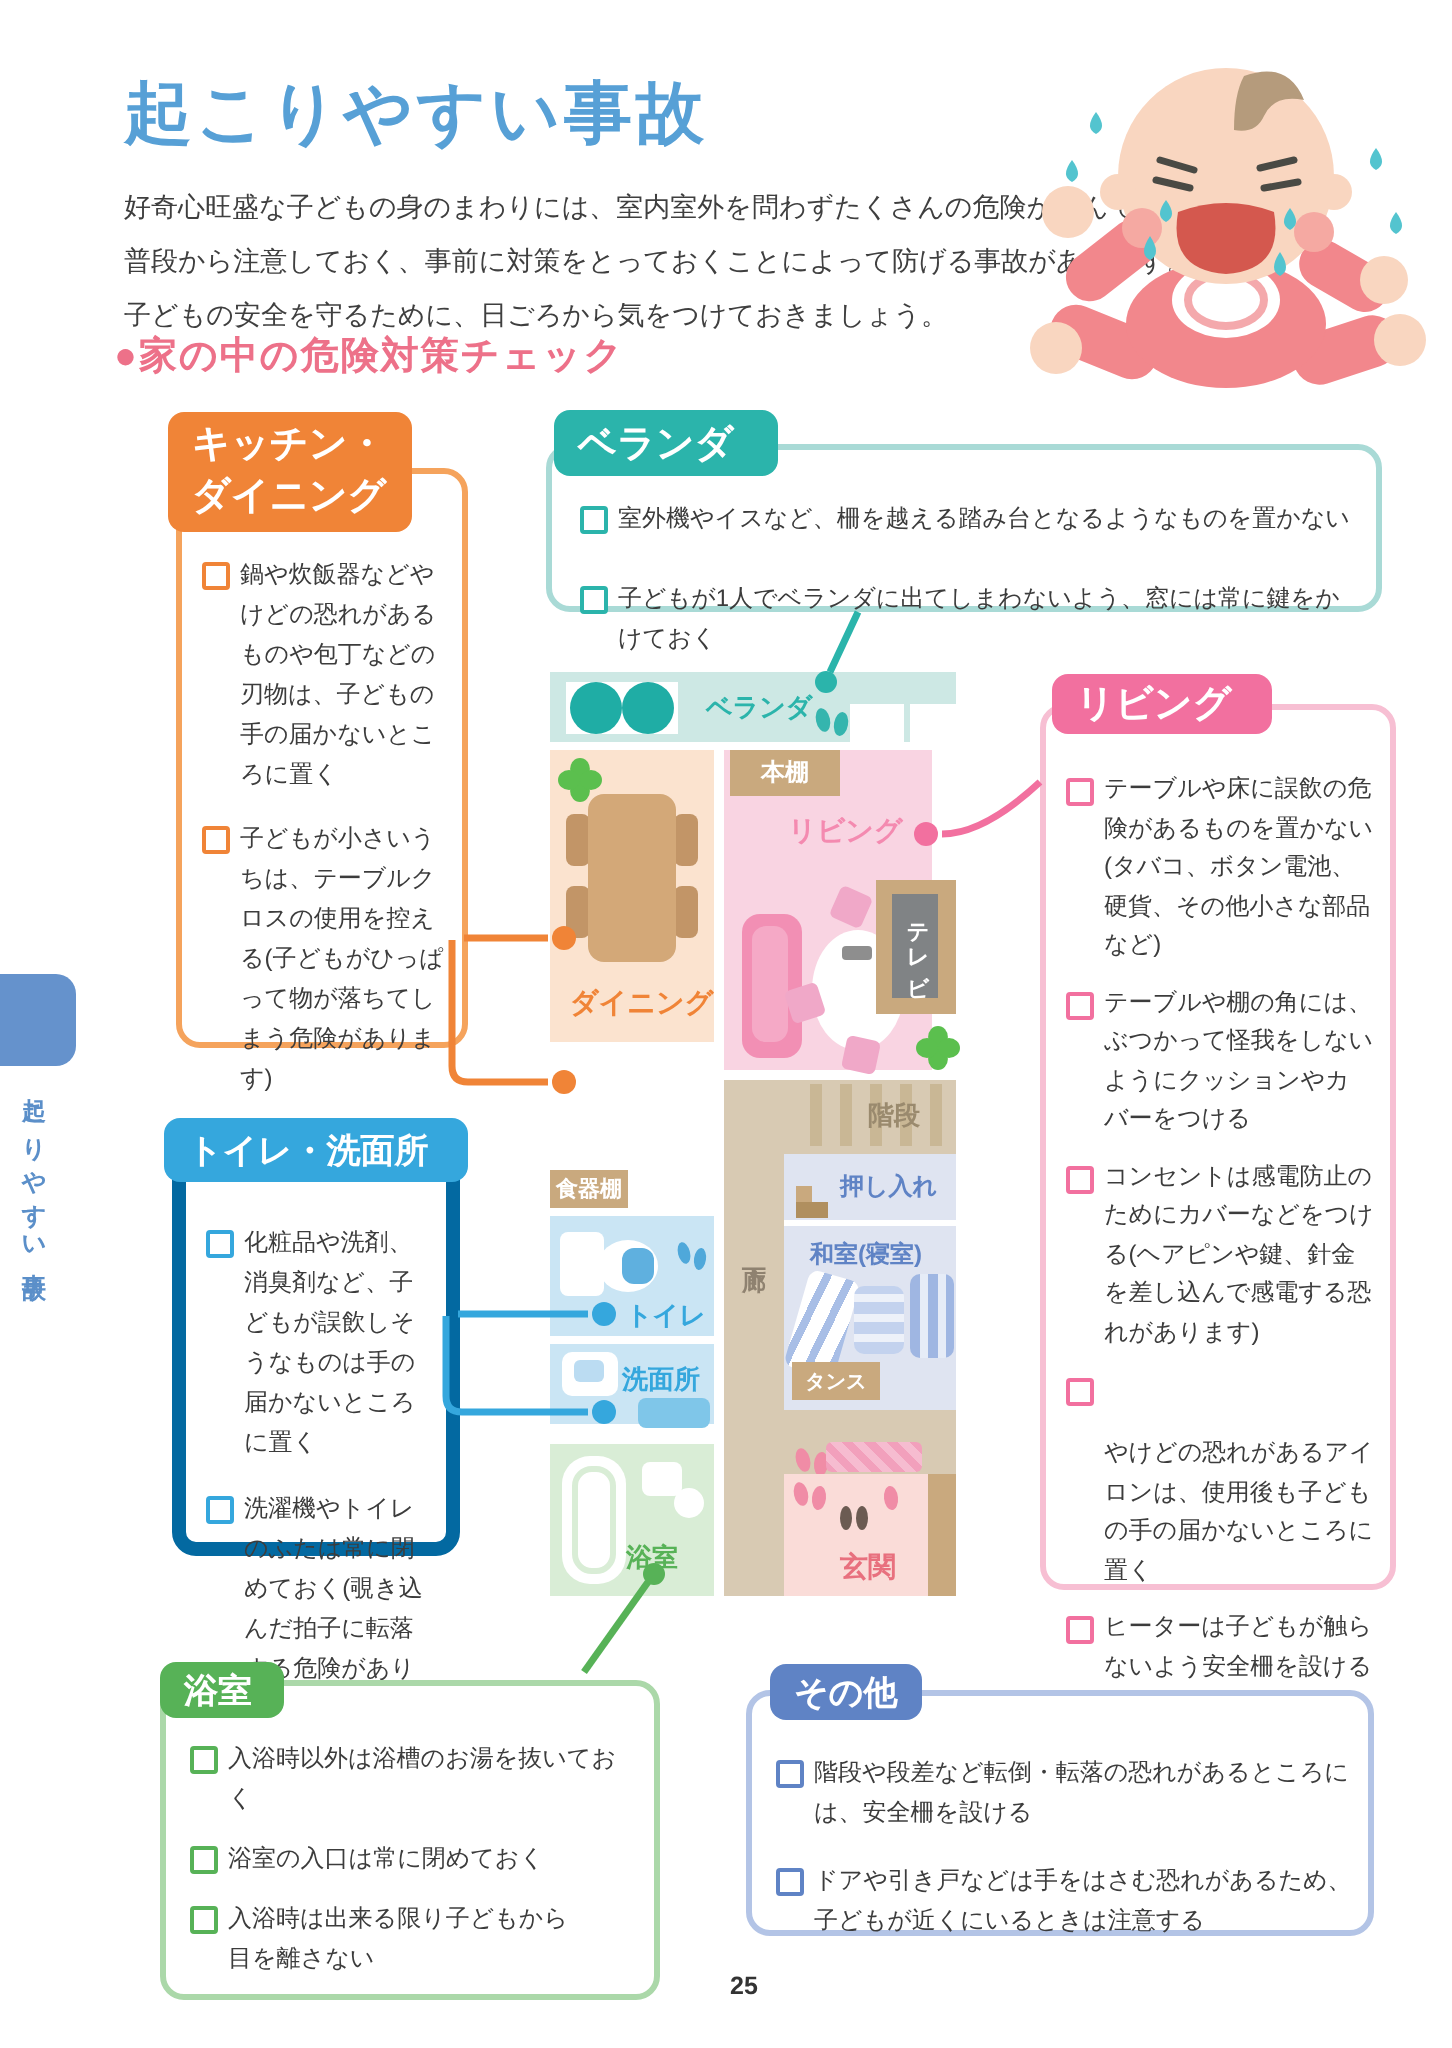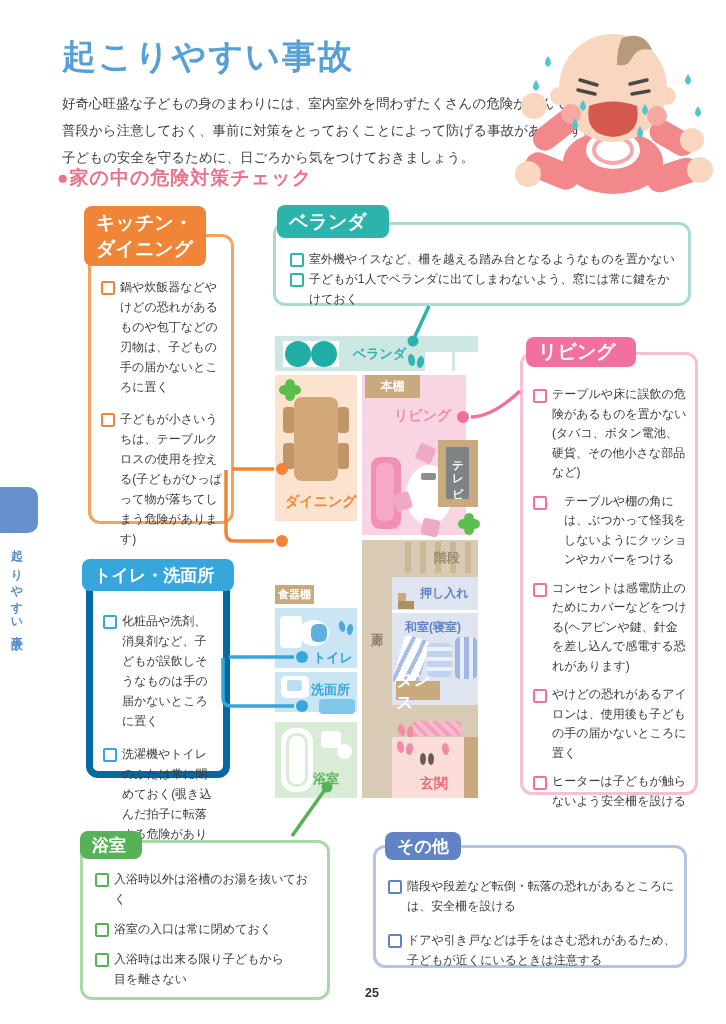--- a/index.html
+++ b/index.html
@@ -111,48 +111,48 @@
         <span class="cb cb-orange"></span>
         <span class="txt" style="line-height:20px;">子どもが小さいうちは、テーブルクロスの使用を控える(子どもがひっぱって物が落ちてしまう危険があります)</span>
       </div>
     <div class="check-item">
         <span class="cb cb-orange"></span>
         <span class="txt" style="line-height:20px;">食べ物や飲み物をテーブルの端に置かない</span>
       </div>
   </div>
 
   <div class="badge" style="left:277px;top:205px;width:112px;height:33px;background:#2BB4AB;font-size:19px;">ベランダ</div>
-  <div class="box b-teal" style="left:273px;top:222px;width:418px;height:84px;padding:24px 10px 0 14px;gap:0;">
+  <div class="box b-teal" style="left:273px;top:222px;width:418px;height:84px;padding:24px 10px 0 14px;gap:20px;">
     <div class="check-item">
         <span class="cb cb-teal"></span>
         <span class="txt" style="line-height:20px;">室外機やイスなど、柵を越える踏み台となるようなものを置かない</span>
       </div>
     <div class="check-item">
         <span class="cb cb-teal"></span>
         <span class="txt" style="line-height:20px;">子どもが1人でベランダに出てしまわないよう、窓には常に鍵をかけておく</span>
       </div>
   </div>
 
   <div class="badge" style="left:526px;top:337px;width:110px;height:30px;background:#F2709F;font-size:19px;">リビング</div>
   <div class="box b-pink" style="left:520px;top:352px;width:178px;height:443px;padding:30px 8px 0 10px;gap:9px;">
     <div class="check-item">
         <span class="cb cb-pink"></span>
         <span class="txt" style="line-height:19.5px;">テーブルや床に誤飲の危険があるものを置かない(タバコ、ボタン電池、硬貨、その他小さな部品など)</span>
       </div>
     <div class="check-item">
         <span class="cb cb-pink"></span>
-        <span class="txt" style="line-height:19.5px;margin-left:12px;">テーブルや棚の角には、ぶつかって怪我をしないようにクッションやカバーをつける</span>
+        <span class="txt" style="line-height:19.5px;">テーブルや棚の角には、ぶつかって怪我をしないようにクッションやカバーをつける</span>
       </div>
     <div class="check-item">
         <span class="cb cb-pink"></span>
         <span class="txt" style="line-height:19.5px;">コンセントは感電防止のためにカバーなどをつける(ヘアピンや鍵、針金を差し込んで感電する恐れがあります)</span>
       </div>
     <div class="check-item">
         <span class="cb cb-pink"></span>
-        <span class="txt" style="line-height:19.5px;">やけどの恐れがあるアイロンは、使用後も子どもの手の届かないところに置く</span>
+        <span class="txt" style="line-height:19.5px;margin-top:32px;">やけどの恐れがあるアイロンは、使用後も子どもの手の届かないところに置く</span>
       </div>
     <div class="check-item">
         <span class="cb cb-pink"></span>
         <span class="txt" style="line-height:19.5px;">ヒーターは子どもが触らないよう安全柵を設ける</span>
       </div>
   </div>
 
   <div class="badge" style="left:82px;top:559px;width:152px;height:32px;background:#35A7DD;font-size:17px;">トイレ・洗面所</div>
   <div class="box b-blue" style="left:86px;top:578px;width:144px;height:200px;padding:26px 6px 0 10px;gap:13px;">
     <div class="check-item">
@@ -295,21 +295,21 @@
 
     <div class="room" style="left:117px;top:241px;width:86px;height:128px;background:#DFE4F1;">
       <div style="position:absolute;left:6px;top:16px;width:8px;height:8px;background:#C9A97E;"></div>
       <div style="position:absolute;left:6px;top:24px;width:16px;height:8px;background:#B08F5F;"></div>
       <span class="rlabel" style="left:28px;top:8px;font-size:12px;color:#5F83C5;">押し入れ</span>
       <div style="position:absolute;left:0;top:33px;width:86px;height:3px;background:#fff;"></div>
       <span class="rlabel" style="left:13px;top:42px;font-size:12px;color:#5F83C5;">和室(寝室)</span>
       <div class="futon" style="left:6px;top:60px;width:26px;height:50px;background:repeating-linear-gradient(100deg,#fff 0 7px,#A8BEE6 7px 11px);transform:rotate(16deg);"></div>
       <div class="futon" style="left:35px;top:66px;width:25px;height:34px;background:repeating-linear-gradient(0deg,#C3D2EE 0 6px,#EDF1F9 6px 10px);"></div>
       <div class="futon" style="left:63px;top:60px;width:22px;height:42px;background:repeating-linear-gradient(90deg,#9FB6E2 0 5px,#E6ECF7 5px 9px);"></div>
-      <div class="chip" style="left:4px;top:104px;width:44px;height:19px;background:#C9A97E;font-size:17px;">
+      <div class="chip" style="left:4px;top:104px;width:44px;height:19px;background:#C9A97E;font-size:10px;">
           <span>タンス</span>
         </div>
     </div>
 
     <div class="mat-pink" style="position:absolute;left:138px;top:385px;width:48px;height:15px;border-radius:3px;"></div>
 
     <div class="room" style="left:117px;top:401px;width:86px;height:61px;background:#FADCD8;">
       <div style="position:absolute;left:5px;top:4px;width:7px;height:12px;border-radius:50%;background:#F08CA6;transform:rotate(-12deg);"></div>
       <div style="position:absolute;left:14px;top:6px;width:7px;height:12px;border-radius:50%;background:#F08CA6;transform:rotate(6deg);"></div>
       <div style="position:absolute;left:50px;top:6px;width:7px;height:12px;border-radius:50%;background:#F08CA6;transform:rotate(-6deg);"></div>

